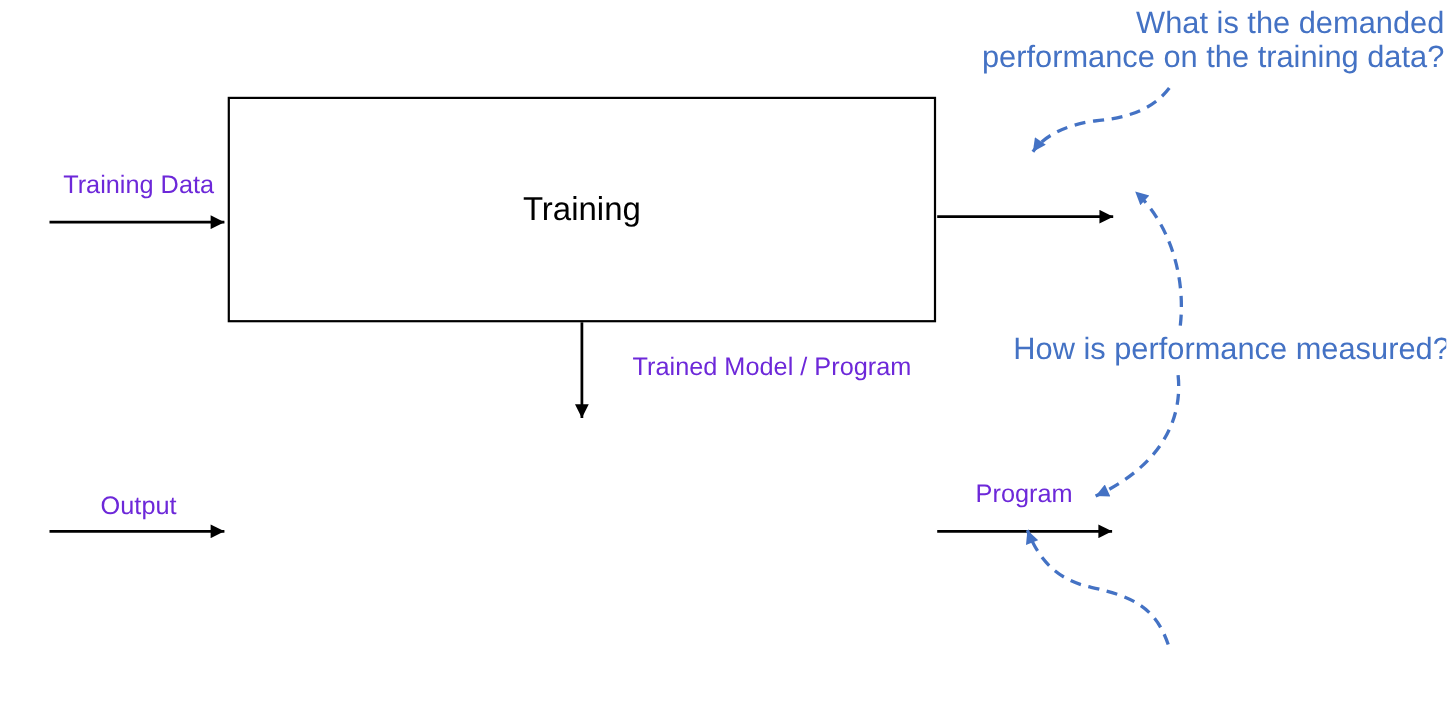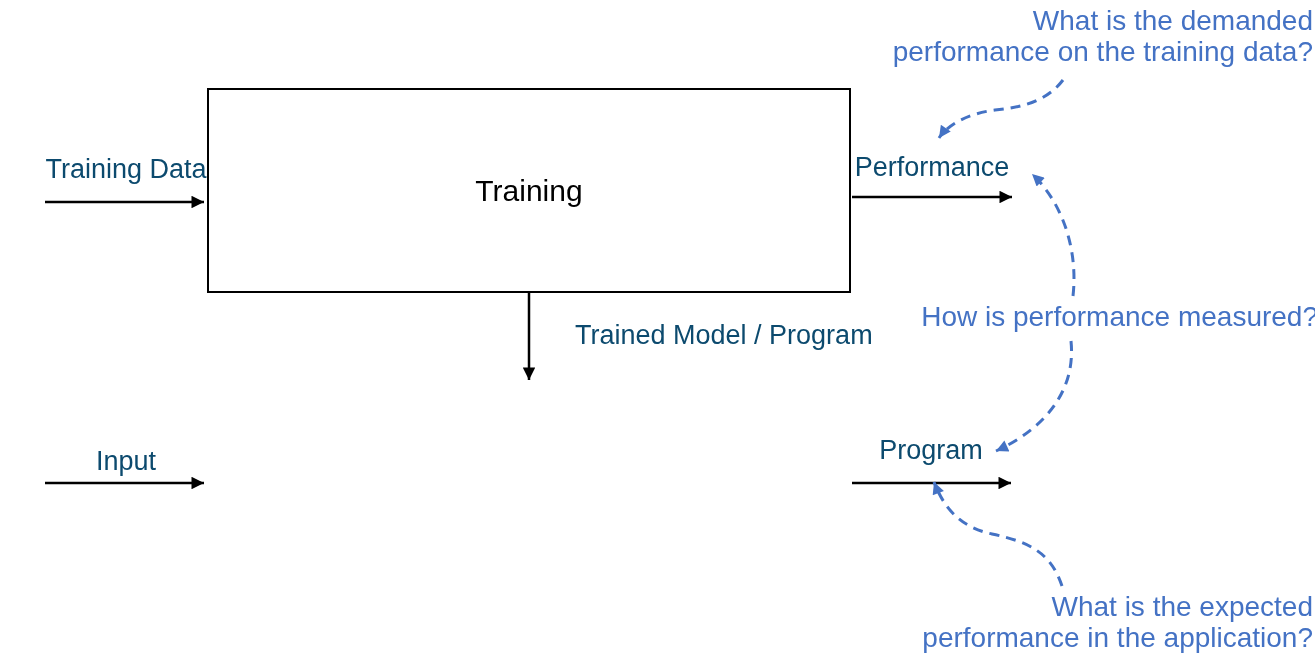--- a/index.html
+++ b/index.html
@@ -25,22 +25,22 @@
   }
   #training-box  { left: 207px; top: 88px;  width: 640px; height: 201px; }
   #prediction-box{ left: 207px; top: 385px; width: 640px; height: 248px; }
   .box-label {
     font-size: 30px;
     color: #000000;
     text-align: center;
   }
   .flow-label {
     position: absolute;
-    font-size: 27px;
-    color: #0c4a6e;
+    font-size: 23px;
+    color: #6d28d9;
     white-space: nowrap;
   }
   #training-data-label { left: 16px;  top: 154px; width: 220px; text-align: center; }
   #input-label         { left: 16px;  top: 446px; width: 220px; text-align: center; }
   #performance-label   { left: 822px; top: 152px; width: 220px; text-align: center; }
   #output-label        { left: 821px; top: 435px; width: 220px; text-align: center; }
   #trained-model-label { left: 556px; top: 320px; margin-left: 19px; }
   .annotation {
     position: absolute;
     font-size: 28px;
@@ -86,30 +86,25 @@
     <path class="dashed-arrow" d="M 1073 296 C 1078 252, 1064 204, 1032 174" marker-end="url(#mBlue)"></path>
     <path class="dashed-arrow" d="M 1071 341 C 1076 390, 1046 428, 996 451" marker-end="url(#mBlue)"></path>
     <path class="dashed-arrow" d="M 1062 586 C 1051 553, 1030 542, 992 534 C 960 527, 944 508, 934 482" marker-end="url(#mBlue)"></path>
   </svg>
 
   <div class="box" id="training-box">
     <span class="box-label">Training</span>
   </div>
 
   <div class="flow-label" id="training-data-label">Training Data</div>
-  <div class="flow-label" id="performance-label">Performance</div>
-  <div class="flow-label" id="input-label">Input</div>
+  <div class="flow-label" id="input-label">Output</div>
   <div class="flow-label" id="output-label">Program</div>
   <div class="flow-label" id="trained-model-label">Trained Model / Program</div>
 
   <div class="annotation" id="question-top">
     <div>What is the demanded</div>
     <div>performance on the training data?</div>
   </div>
   <div class="annotation" id="question-middle">
     <div>How is performance measured?</div>
   </div>
-  <div class="annotation" id="question-bottom">
-    <div>What is the expected</div>
-    <div>performance in the application?</div>
-  </div>
 
 </div>
 
 </body></html>

